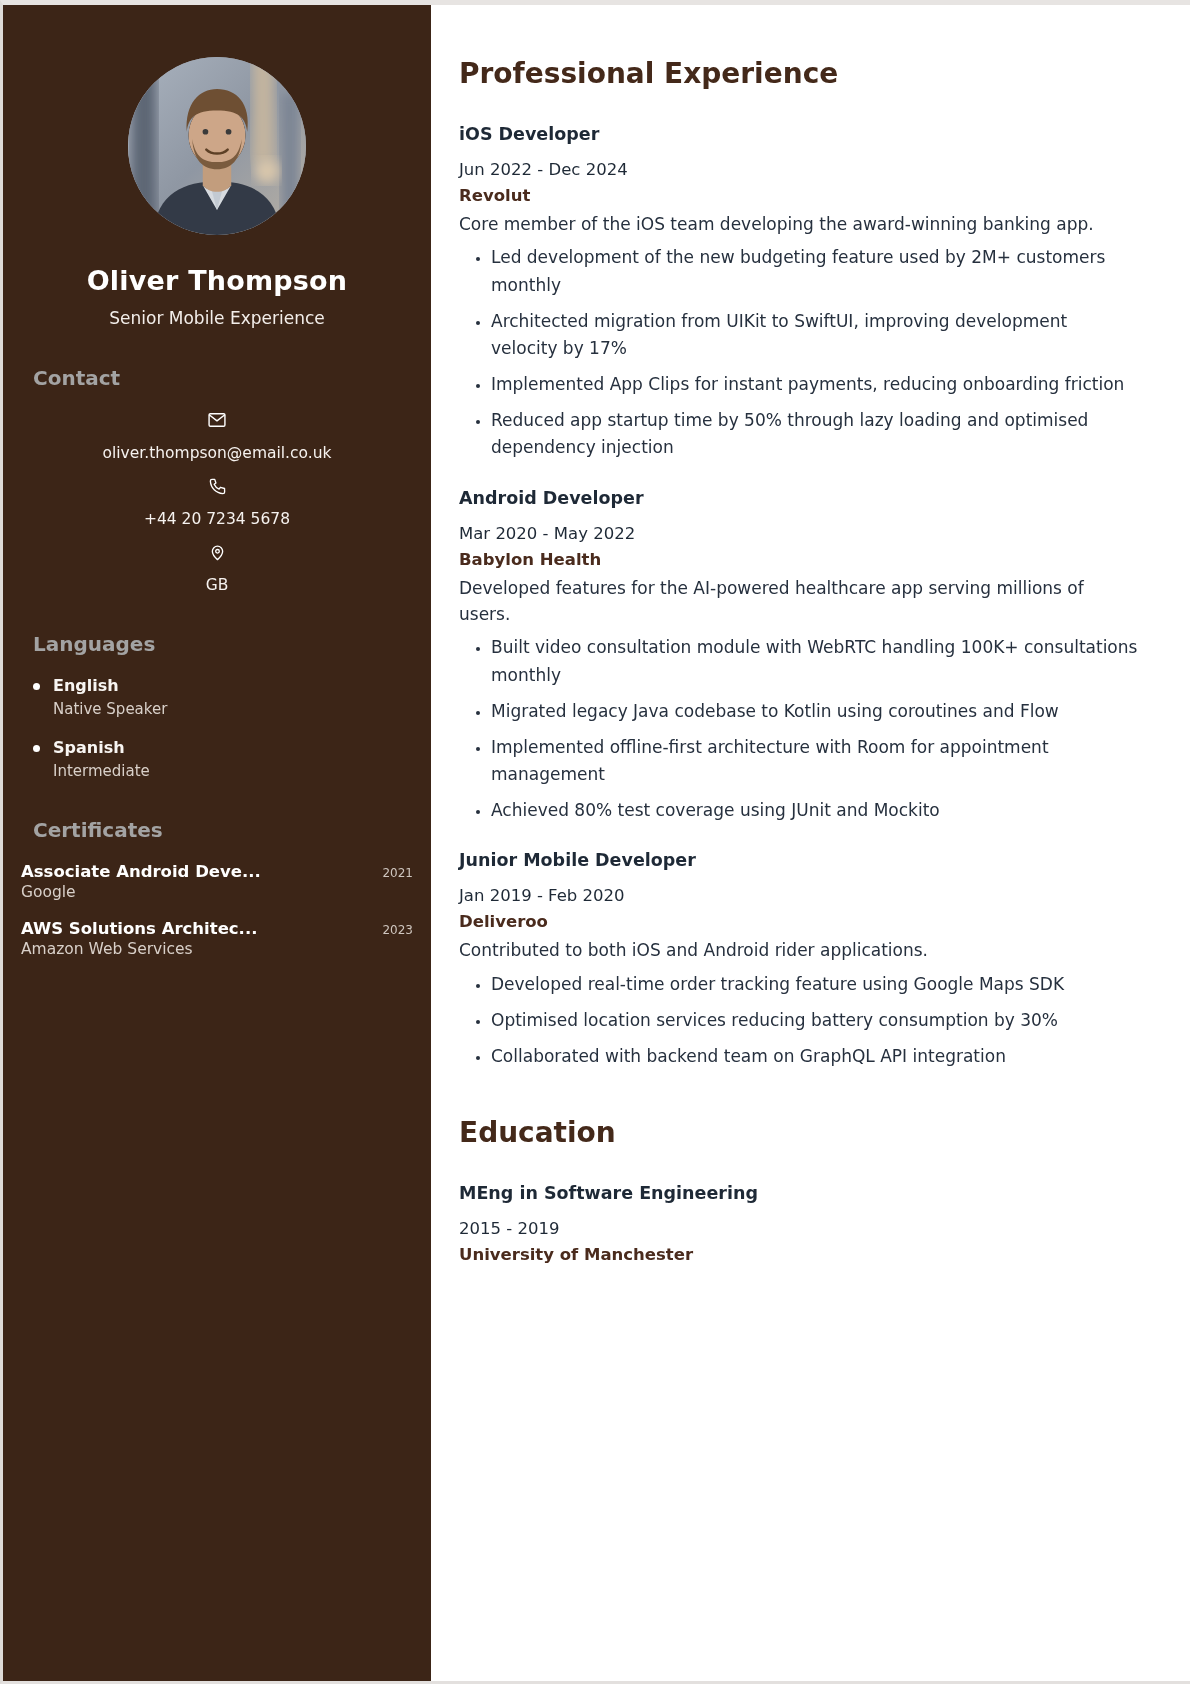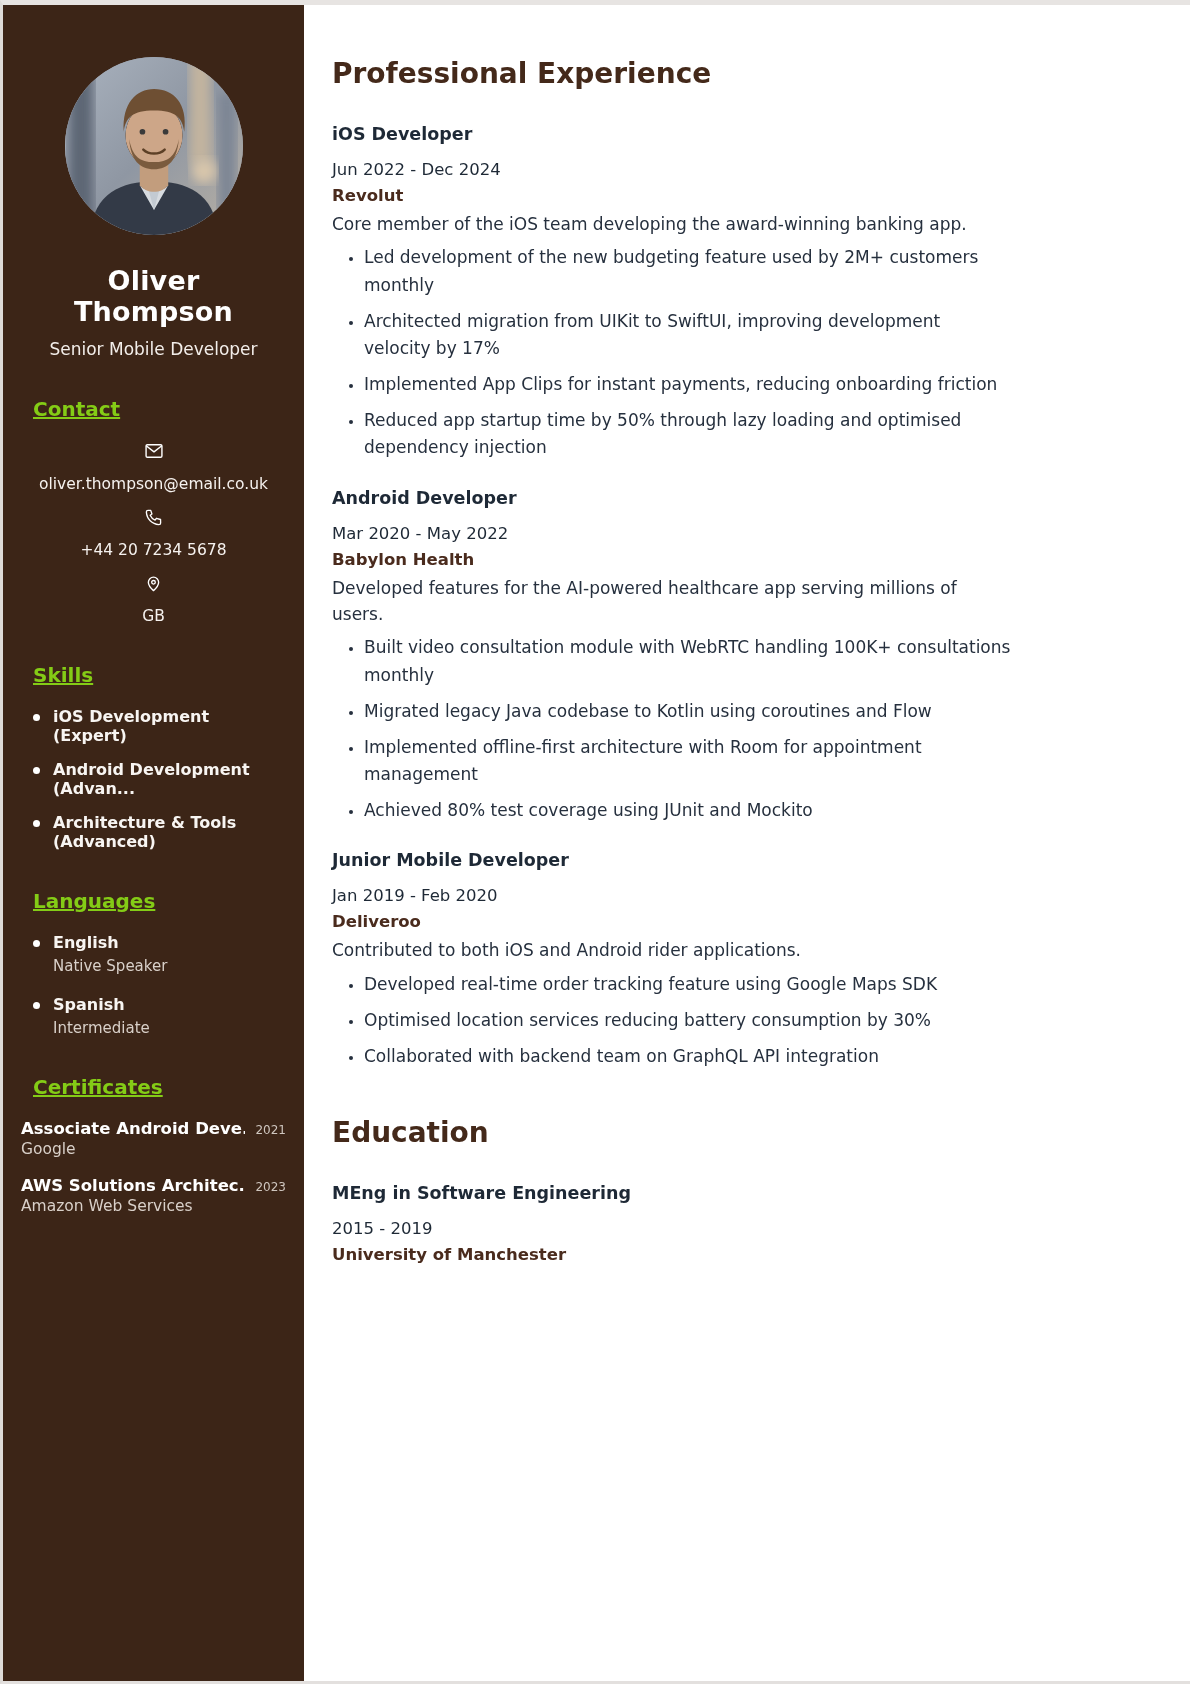--- a/index.html
+++ b/index.html
@@ -13,21 +13,21 @@
     height: 1684px;
     background: #ffffff;
     border-top: 5px solid #e7e4e2;
     border-left: 3px solid #dedbd8;
     border-bottom: 3px solid #e3e0de;
     display: flex;
     overflow: hidden;
   }
   
   .sidebar {
-    width: 301px;
+    width: 428px;
     flex-shrink: 0;
     background: #3C2517;
     color: #ffffff;
     padding: 0 30px 32px 30px;
   }
   .avatar-wrap {
     width: 178px; height: 178px;
     margin: 52px auto 0;
     border-radius: 50%;
     overflow: hidden;
@@ -46,23 +46,22 @@
     margin-top: 12px;
     text-align: center;
     font-size: 17px;
     font-weight: 400;
     color: #f3eeea;
   }
   .side-section { margin-top: 38px; }
   .side-heading {
     font-size: 20px;
     font-weight: 700;
-    color: #84cc16;
+    color: #a3a3a3;
     margin-bottom: 20px;
-    text-decoration: underline;
   }
   .contact-row {
     display: flex;
     align-items: center;
     gap: 14px;
     margin-bottom: 15px;
     font-size: 15.5px;
     color: #f6f2ef;
     flex-direction: column;
   }
@@ -213,21 +212,21 @@
         <path d="M36 46 C37 58 42 63 50 63 C58 63 63 58 64 46 C62 56 58 59 50 59 C42 59 38 56 36 46 Z" fill="#7a5b3e"></path>
 
         <path d="M44 52 C47 55 53 55 56 52" stroke="#5d4026" stroke-width="1.4" fill="none" stroke-linecap="round"></path>
 
         <circle cx="43.5" cy="42" r="1.6" fill="#3a3a3a"></circle>
         <circle cx="56.5" cy="42" r="1.6" fill="#3a3a3a"></circle>
       </svg>
     </div>
 
     <div class="person-name">Oliver Thompson</div>
-    <div class="person-title">Senior Mobile Developer</div>
+    <div class="person-title">Senior Mobile Experience</div>
 
     <div class="side-section">
       <div class="side-heading">Contact</div>
       <div class="contact-row">
         <svg width="20" height="20" viewBox="0 0 24 24" fill="none" stroke="#ffffff" stroke-width="1.7" stroke-linecap="round" stroke-linejoin="round">
           <rect x="2.5" y="4.5" width="19" height="15" rx="1.5"></rect>
           <path d="M3 6 L12 13 L21 6"></path>
         </svg>
         <span>oliver.thompson@email.co.uk</span>
       </div>
@@ -239,35 +238,20 @@
       </div>
       <div class="contact-row">
         <svg width="19" height="19" viewBox="0 0 24 24" fill="none" stroke="#ffffff" stroke-width="1.7" stroke-linecap="round" stroke-linejoin="round">
           <path d="M12 21 C12 21 5.5 15.4 5.5 10.5 A6.5 6.5 0 1 1 18.5 10.5 C18.5 15.4 12 21 12 21 Z"></path>
           <circle cx="12" cy="10.5" r="2.3"></circle>
         </svg>
         <span>GB</span>
       </div>
     </div>
 
-    <div class="side-section">
-      <div class="side-heading">Skills</div>
-      <div class="bullet-row">
-        <span class="dot"></span>
-        <span>iOS Development (Expert)</span>
-      </div>
-      <div class="bullet-row">
-        <span class="dot"></span>
-        <span>Android Development (Advan...</span>
-      </div>
-      <div class="bullet-row">
-        <span class="dot"></span>
-        <span>Architecture &amp; Tools (Advanced)</span>
-      </div>
-    </div>
 
     <div class="side-section">
       <div class="side-heading">Languages</div>
       <div class="lang-item">
         <div class="bullet-row" style="margin-bottom:0;">
           <span class="dot"></span>
           <span>English</span>
         </div>
         <div class="lang-level">Native Speaker</div>
       </div>

